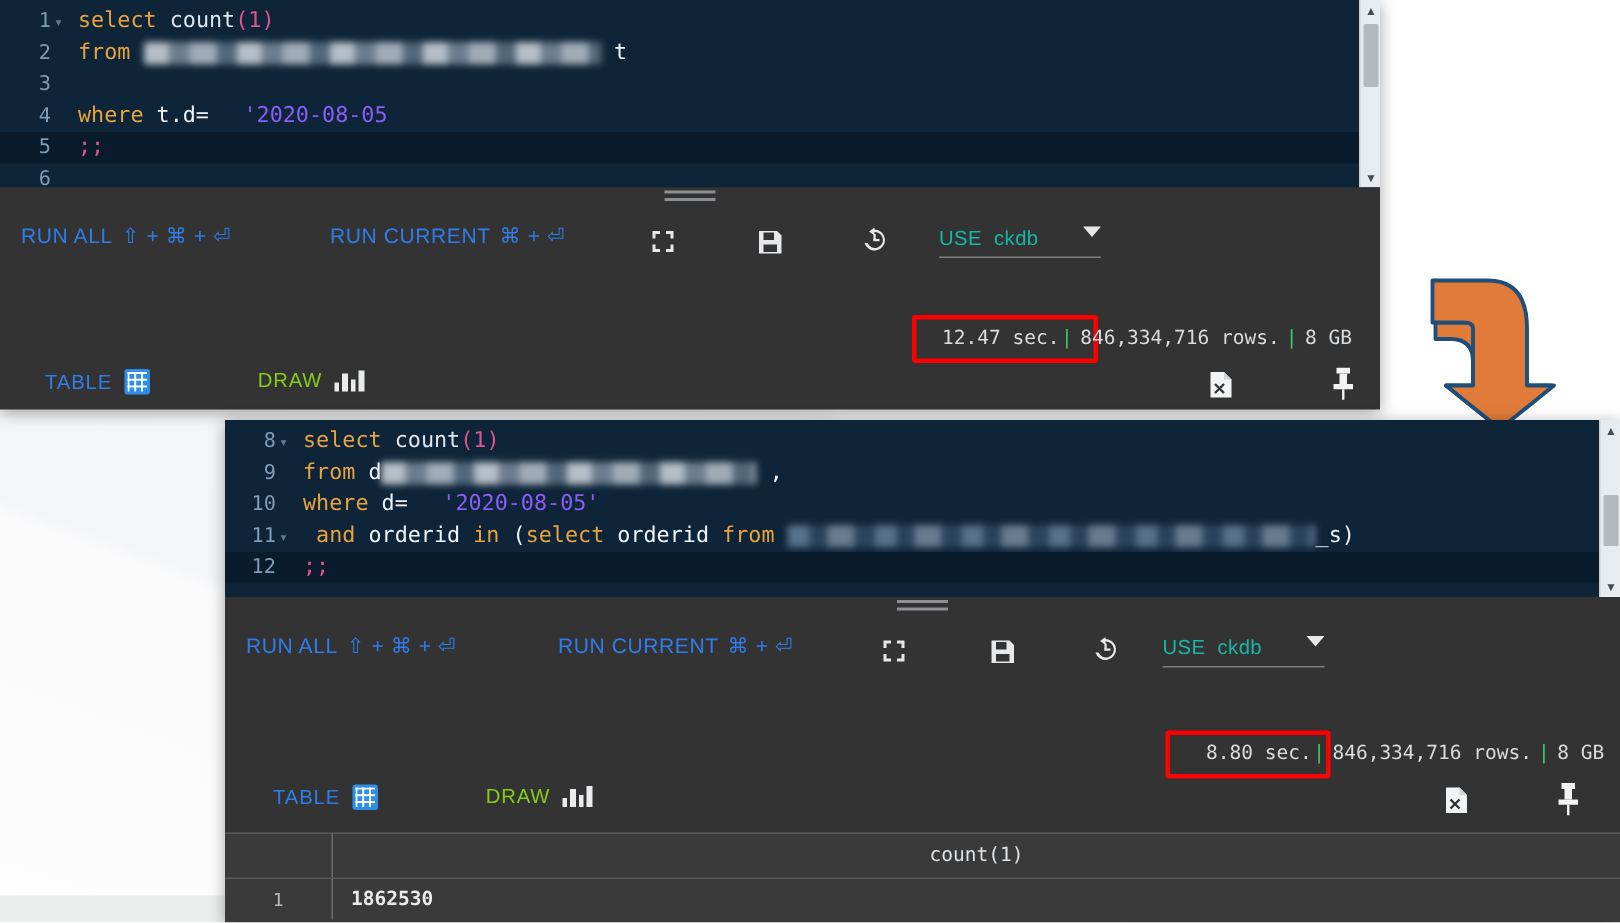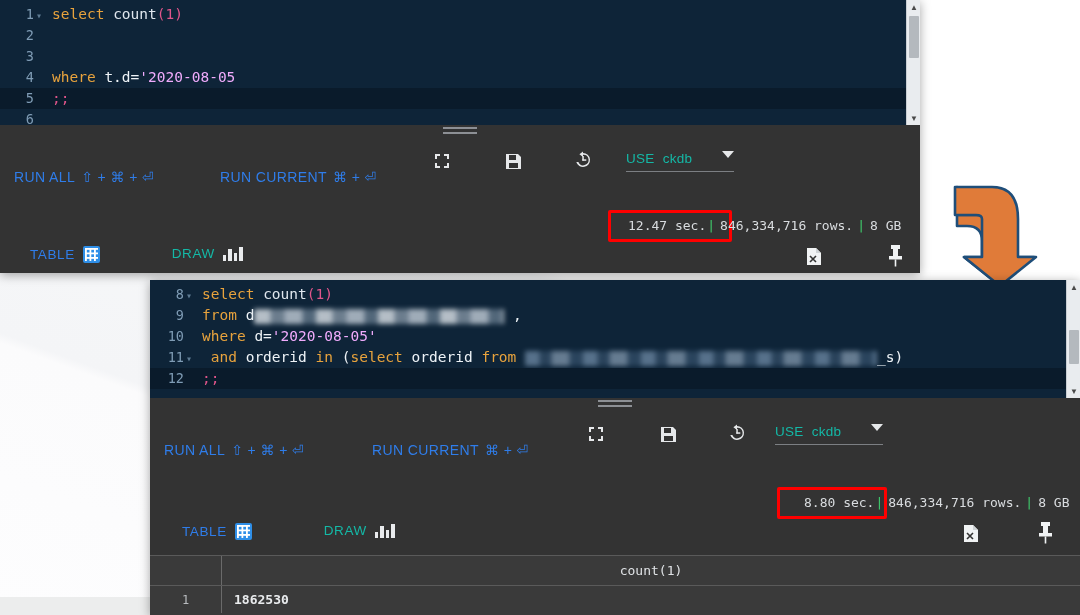--- a/index.html
+++ b/index.html
@@ -53,21 +53,21 @@
     color: #7f9cb5; font-size: 13.5px;
   }
   .fold {
     position: absolute; left: 36px; top: 1px;
     color: #5d7a92; font-size: 10px;
   }
   .ctext { position: absolute; left: 52px; top: 0; }
   .kw   { color: #e8a33d; }
   .fn   { color: #dfe6ed; }
   .num  { color: #e0558a; }
-  .str  { color: #f0abfc; }
+  .str  { color: #8b5cf6; margin-left: 23px; }
   .plain{ color: #eef3f7; }
   .punc { color: #e0558a; }
 
   
   .redact {
     display: inline-block;
     vertical-align: middle;
     border-radius: 1px;
     background:
       repeating-linear-gradient(90deg,
@@ -124,21 +124,20 @@
     color: #cfd2d6;
   }
   .run-btn {
     position: absolute;
     color: #2f7dea;
     font-size: 14px;
     letter-spacing: .4px;
     white-space: nowrap;
     display: flex; align-items: center; gap: 6px;
     font-family: "Liberation Sans", sans-serif;
-    margin-top: 20px;
   }
   .run-btn .keys { display: flex; align-items: center; gap: 5px; font-size: 14px; }
   .tb-icon {
     position: absolute;
     color: #e6e8ea;
     display: flex; align-items: center; justify-content: center;
   }
   .use-db {
     position: absolute;
     color: #14b8a6;
@@ -171,21 +170,21 @@
     position: absolute;
     border: 3px solid #ff0000;
     border-radius: 2px;
   }
 
   
   .rtabs { position: absolute; display: flex; align-items: flex-start; }
   .rtab { display: flex; align-items: center; gap: 8px; }
   .rtab .lbl { font-size: 13.5px; letter-spacing: .6px; }
   .rtab.active .lbl { color: #2f7dea; }
-  .rtab.inactive .lbl { color: #14b8a6; }
+  .rtab.inactive .lbl { color: #84cc16; }
   .grid-ico {
     width: 17px; height: 17px; background: #2f8fe8; border-radius: 2px;
     position: relative; overflow: hidden;
   }
   .grid-ico::before {
     content: ""; position: absolute; inset: 2px;
     background:
       linear-gradient(to right, #fff 0 1.5px, transparent 1.5px 100%) 0 0/4.5px 100%,
       linear-gradient(to bottom, #fff 0 1.5px, transparent 1.5px 100%) 0 0/100% 4.5px;
   }
@@ -234,21 +233,21 @@
       <path d="M3 4 L3 32 L38 32 Q62 32 62 58 L62 74 L80 74 L45 102 L10 74 L28 74 L28 58 Q28 43 13 43 L3 43 Z" fill="#e07b39" stroke="#1f4e79" stroke-width="2.6" stroke-linejoin="round" transform="translate(2,0)"></path>
       <path d="M3 4 L40 4 Q66 4 66 36 L66 74 L84 74 L48 103 L12 74 L30 74 L30 36 Q30 32 24 32 L3 32 Z" fill="#e07b39" stroke="#1f4e79" stroke-width="2.6" stroke-linejoin="round"></path>
     </svg>
   </div>
 
   <div class="ide" style="left:0; top:0; width:920px; height:273px;">
 
     <div class="editor" style="position:absolute; left:0; top:0; width:920px; height:125px;">
       <div class="code-area">
           <div class="cline"><span class="gutter-no">1</span><span class="fold">▾</span><span class="ctext"><span class="kw">select</span><span class="plain"> </span><span class="fn">count</span><span class="punc">(</span><span class="num">1</span><span class="punc">)</span></span></div>
-          <div class="cline"><span class="gutter-no">2</span></div>
+          <div class="cline"><span class="gutter-no">2</span><span class="ctext"><span class="kw">from</span><span class="plain"> </span><span class="redact" style="width: 305px; height: 15px;"></span><span class="plain"> t</span></span></div>
           <div class="cline"><span class="gutter-no">3</span></div>
           <div class="cline"><span class="gutter-no">4</span><span class="ctext"><span class="kw">where</span><span class="plain"> t.d=</span><span class="str">'2020-08-05</span></span></div>
           <div class="cline active"><span class="gutter-no">5</span><span class="ctext"><span class="punc">;;</span></span></div>
           <div class="cline"><span class="gutter-no">6</span><span class="ctext"></span></div>
         </div>
       <div class="vscroll">
         <div class="arrow up">▲</div>
         <div class="thumb" style="top:16px; height:42px;"></div>
         <div class="arrow down">▼</div>
       </div>

